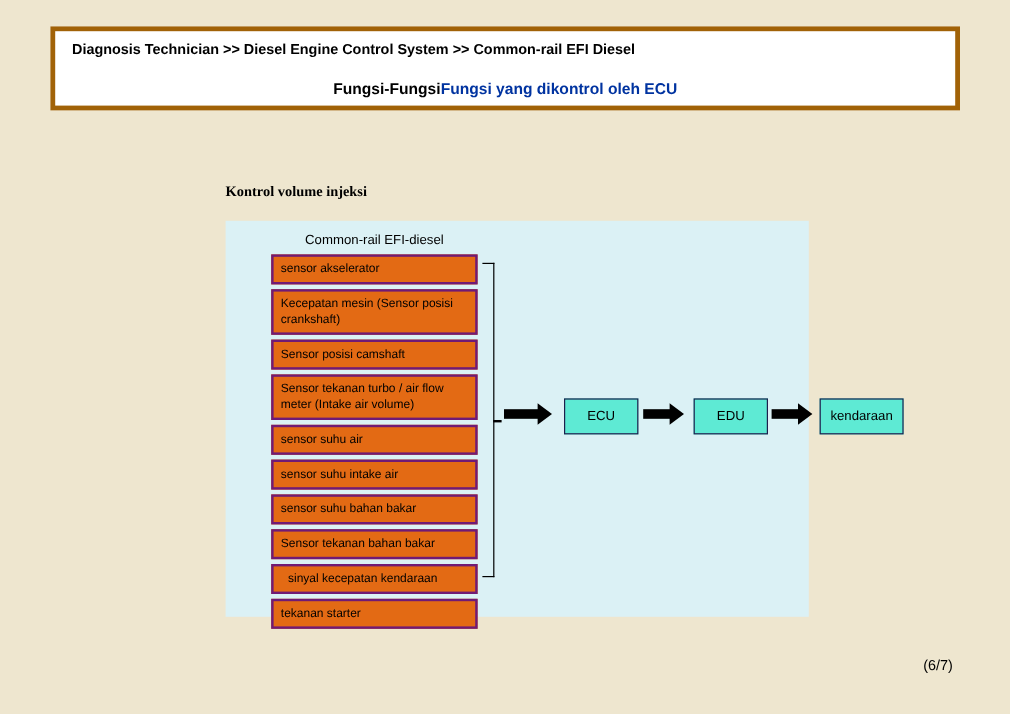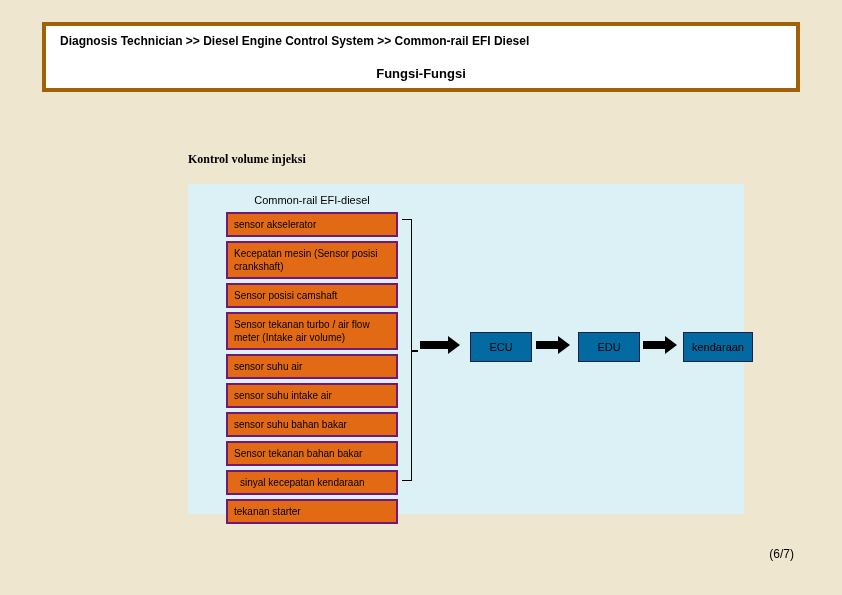--- a/index.html
+++ b/index.html
@@ -39,21 +39,21 @@
     position: absolute;
     left: 188px; top: 152px;
     font-family: Georgia, 'Times New Roman', serif;
     font-size: 12px;
     font-weight: bold;
   }
 
   .diagram-box {
     position: absolute;
     left: 188px; top: 184px;
-    width: 556px; height: 330px;
+    width: 486px; height: 330px;
     background: #dbf1f5;
     box-sizing: border-box;
   }
 
   .left-col {
     position: absolute;
     left: 38px; top: 10px;
     width: 172px;
   }
   .subheading {
@@ -66,21 +66,21 @@
     color: #000;
     border: 2px solid #701a75;
     font-size: 10px;
     line-height: 13px;
     padding: 4px 6px;
     margin-bottom: 4px;
     box-sizing: border-box;
   }
   .output {
     position: absolute;
-    background: #0369a1;
+    background: #5eead4;
     color: #000;
     border: 1px solid #1e1f4d;
     font-size: 11px;
     padding: 8px 0;
     text-align: center;
     width: 62px;
     box-sizing: border-box;
   }
   .ecu { left: 282px; top: 148px; }
   .edu { left: 390px; top: 148px; }
@@ -126,20 +126,21 @@
     font-size: 12px;
   }
 </style>
 </head>
 <body>
 
 <div class="header">
   <div class="breadcrumb">Diagnosis Technician &gt;&gt; Diesel Engine Control System &gt;&gt; Common-rail EFI Diesel</div>
   <div class="header-row2">
     <div>Fungsi-Fungsi</div>
+    <div class="right-title">Fungsi yang dikontrol oleh ECU</div>
   </div>
 </div>
 
 <div class="body-heading">Kontrol volume injeksi</div>
 
 <div class="diagram-box">
 
   <div class="left-col">
     <div class="subheading">Common-rail EFI-diesel</div>
     <div class="sensor">sensor akselerator</div>

